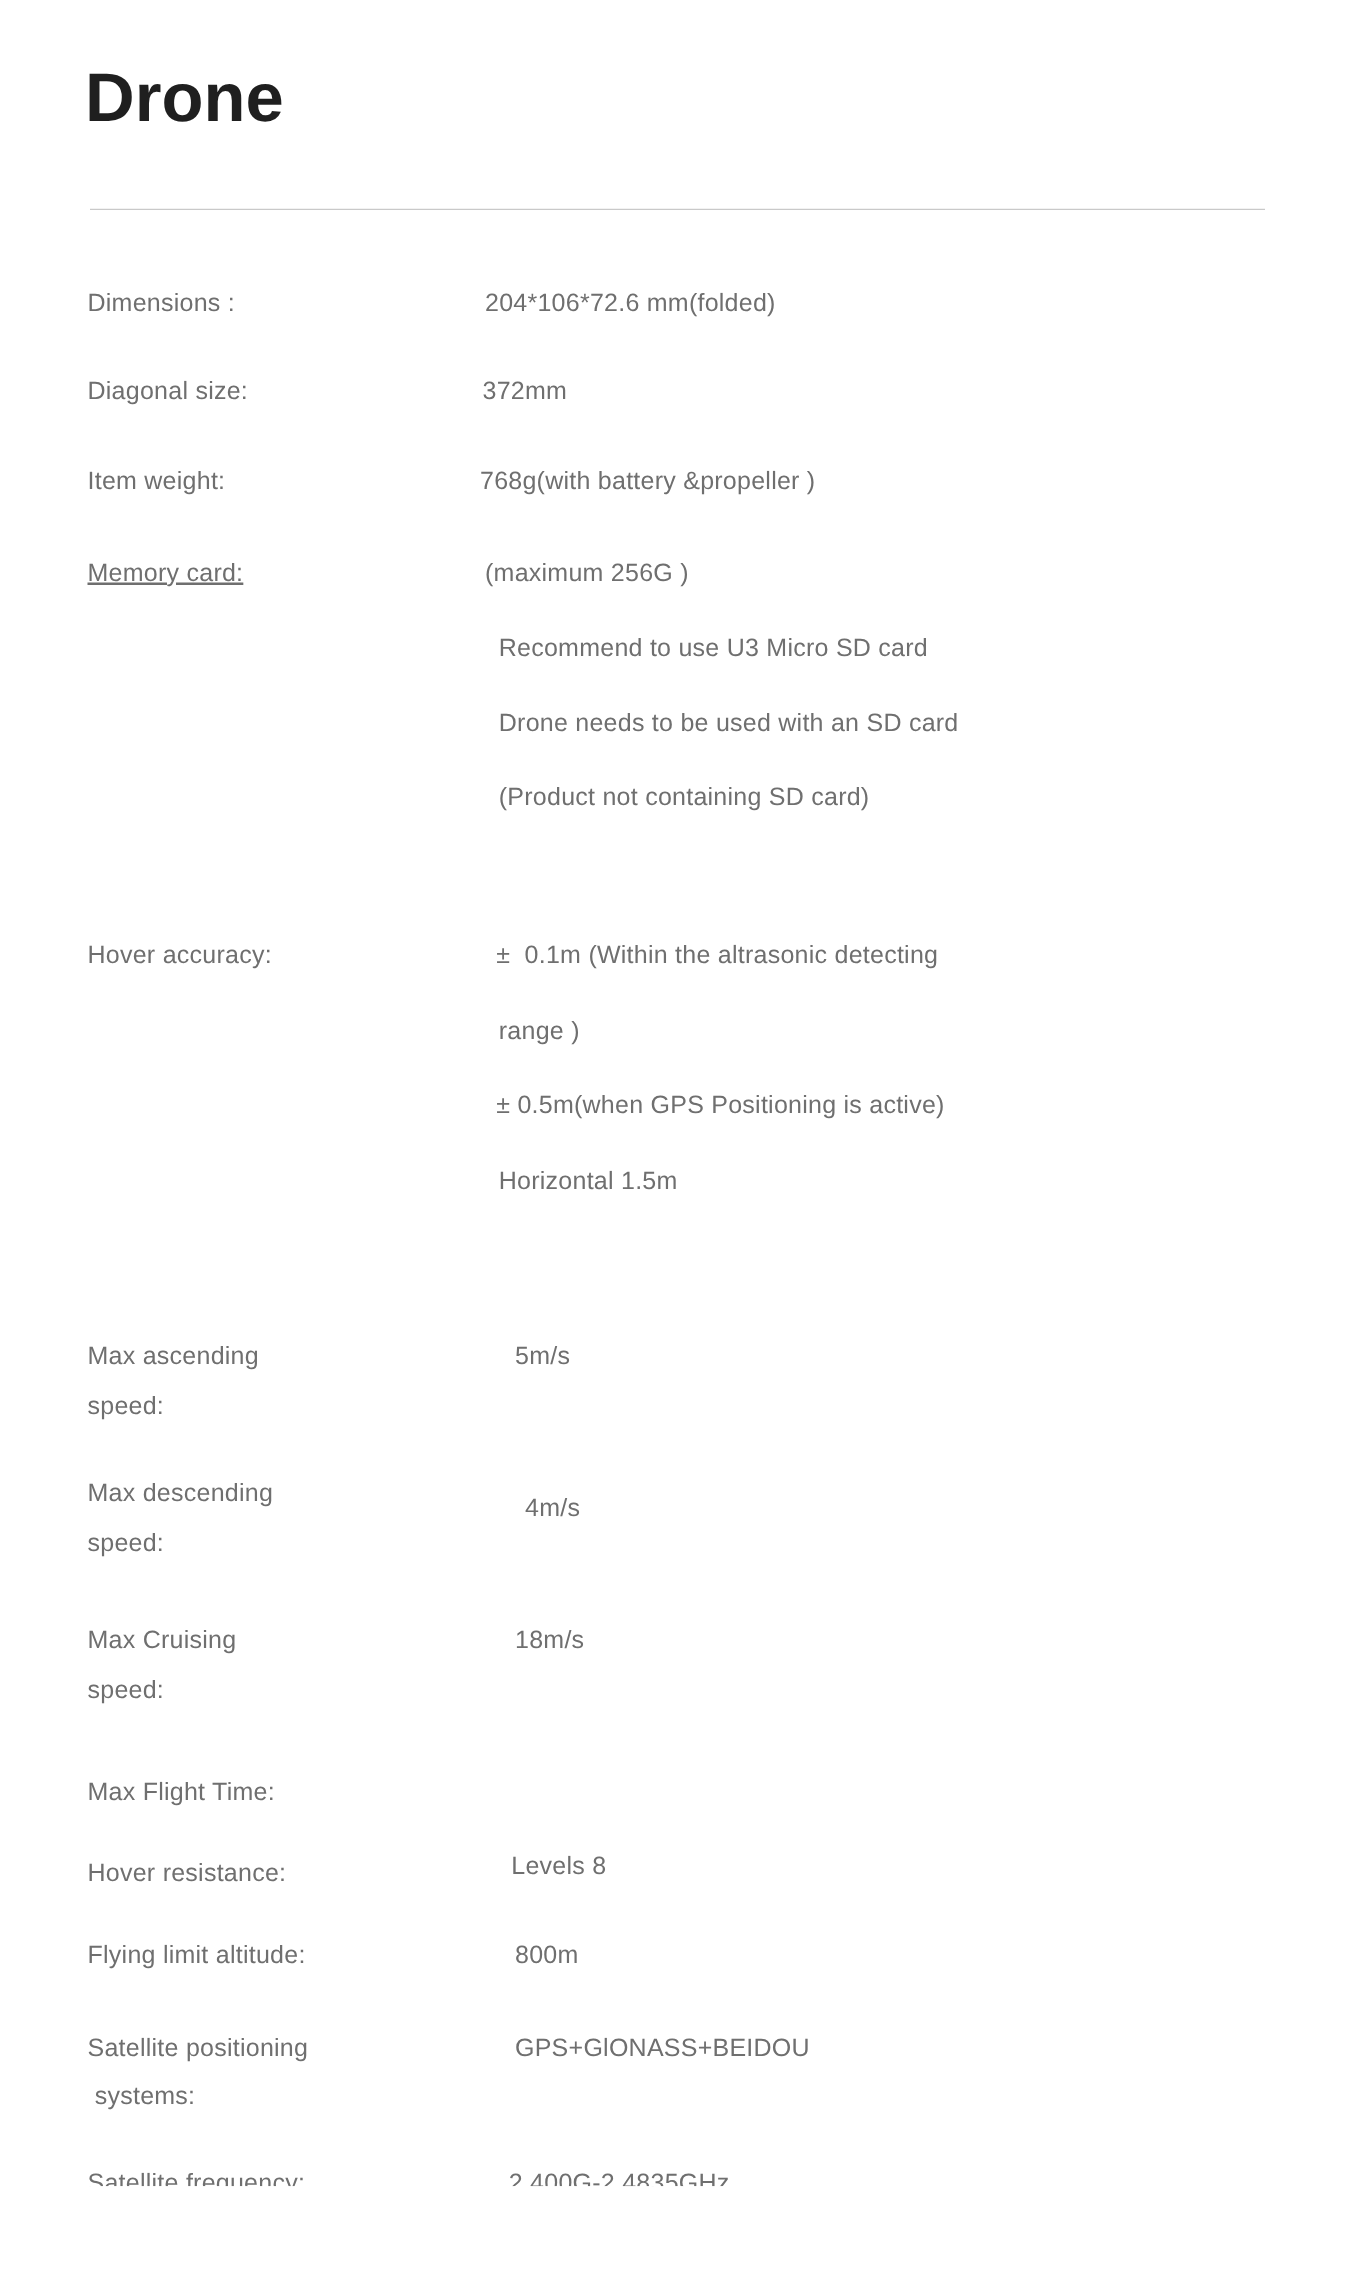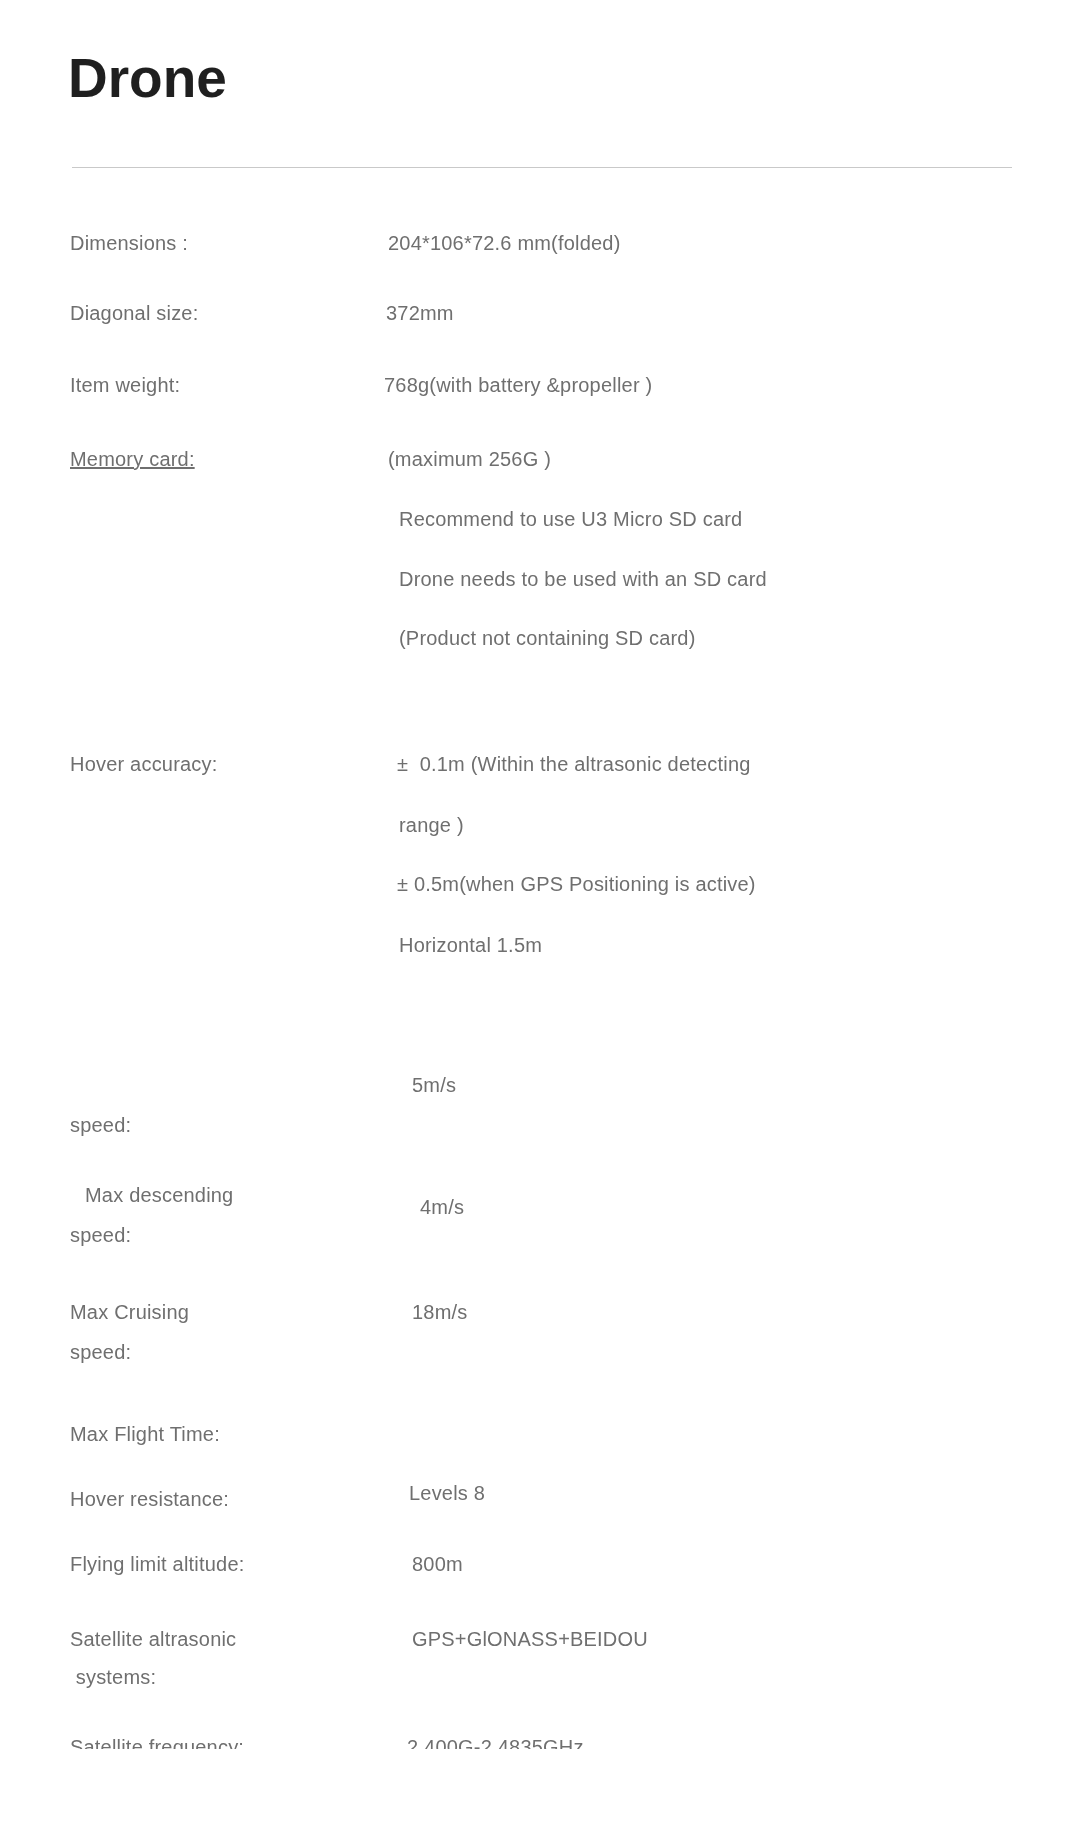--- a/index.html
+++ b/index.html
@@ -67,39 +67,40 @@
   <div class="line" style="left:399px;top:498px;">Recommend to use U3 Micro SD card</div>
   <div class="line" style="left:399px;top:558px;">Drone needs to be used with an SD card</div>
   <div class="line" style="left:70px;top:743px;">Hover accuracy:</div>
 
   <div class="line" style="left:399px;top:617px;">(Product not containing SD card)</div>
   <div class="line" style="left:397px;top:743px;">±  0.1m (Within the altrasonic detecting</div>
   <div class="line" style="left:399px;top:804px;">range )</div>
   <div class="line" style="left:397px;top:863px;">± 0.5m(when GPS Positioning is active)</div>
   <div class="line" style="left:399px;top:924px;">Horizontal 1.5m</div>
 
+  <div class="line" style="left:70px;top:1064px;">Max ascending</div>
   <div class="line" style="left:70px;top:1104px;">speed:</div>
   <div class="line" style="left:412px;top:1064px;">5m/s</div>
 
-  <div class="line" style="left:85px;top:1174px;">Max descending</div>
+  <div class="line" style="left:70px;top:1174px;">Max descending</div>
   <div class="line" style="left:70px;top:1214px;">speed:</div>
   <div class="line" style="left:420px;top:1174px;margin-top:12px;">4m/s</div>
 
   <div class="line" style="left:70px;top:1291px;">Max Cruising</div>
   <div class="line" style="left:70px;top:1331px;">speed:</div>
   <div class="line" style="left:412px;top:1291px;">18m/s</div>
 
   <div class="line" style="left:70px;top:1413px;">Max Flight Time:</div>
 
   <div class="line" style="left:70px;top:1478px;">Hover resistance:</div>
   <div class="line" style="left:409px;top:1472px;">Levels 8</div>
 
   <div class="line" style="left:70px;top:1543px;">Flying limit altitude:</div>
   <div class="line" style="left:412px;top:1543px;">800m</div>
 
-  <div class="line" style="left:70px;top:1618px;">Satellite altrasonic</div>
+  <div class="line" style="left:70px;top:1618px;">Satellite positioning</div>
   <div class="line" style="left:70px;top:1656px;"> systems:</div>
   <div class="line" style="left:412px;top:1618px;">GPS+GlONASS+BEIDOU</div>
 
   <div class="line" style="left:70px;top:1726px;">Satellite frequency:</div>
   <div class="line" style="left:407px;top:1726px;">2.400G-2.4835GHz</div>
 
 </div>
 
 </body></html>

